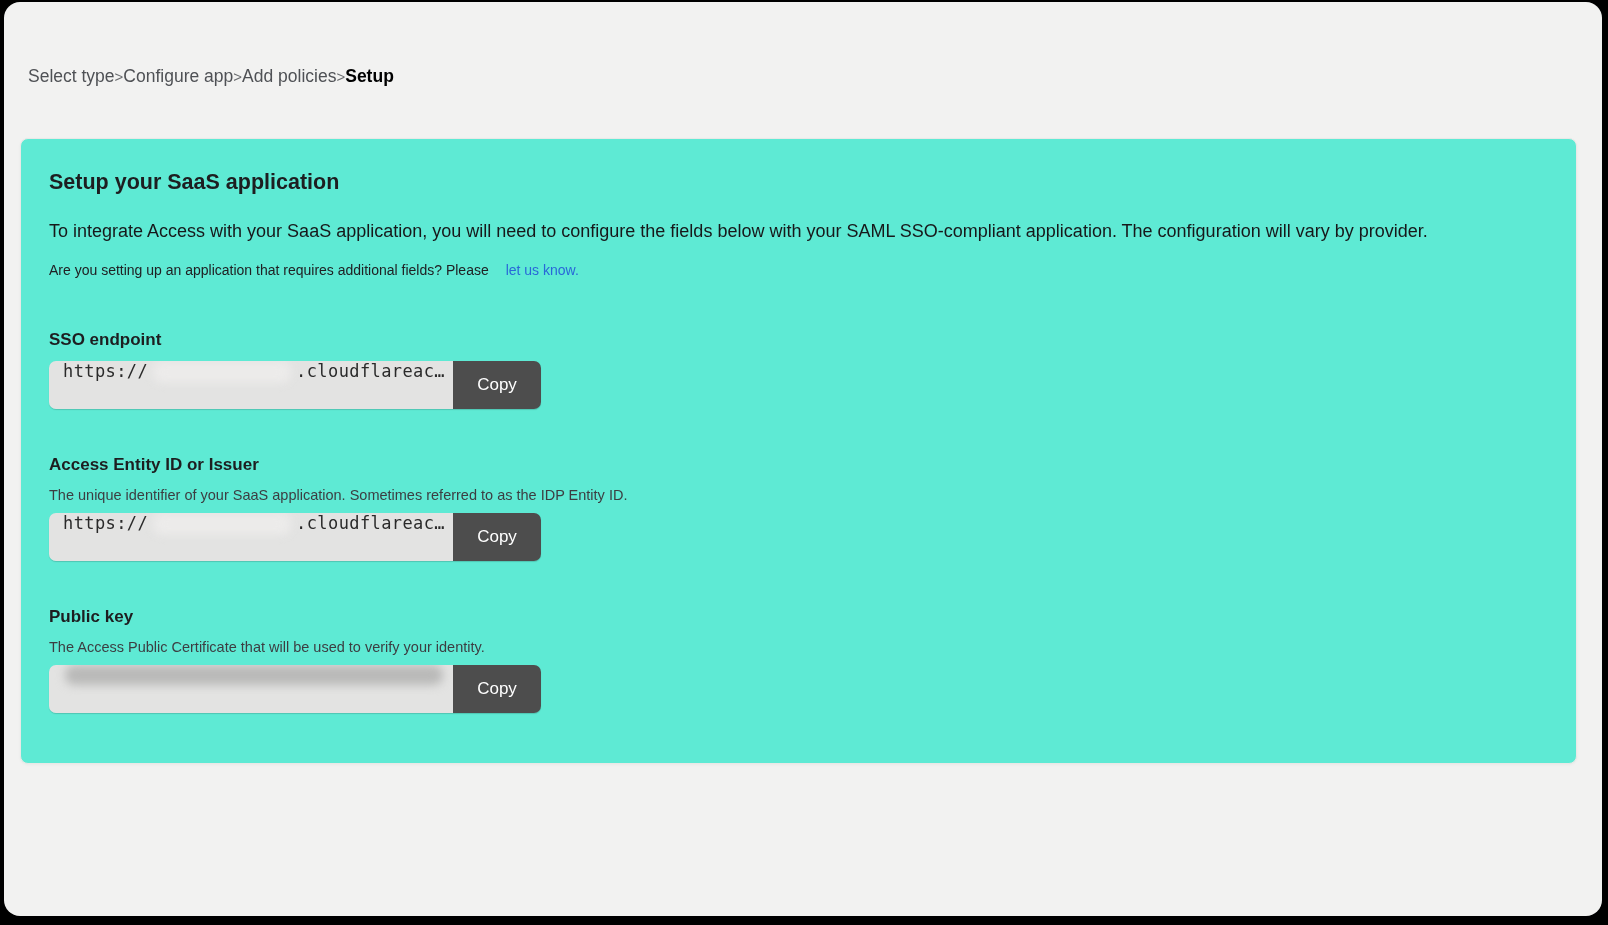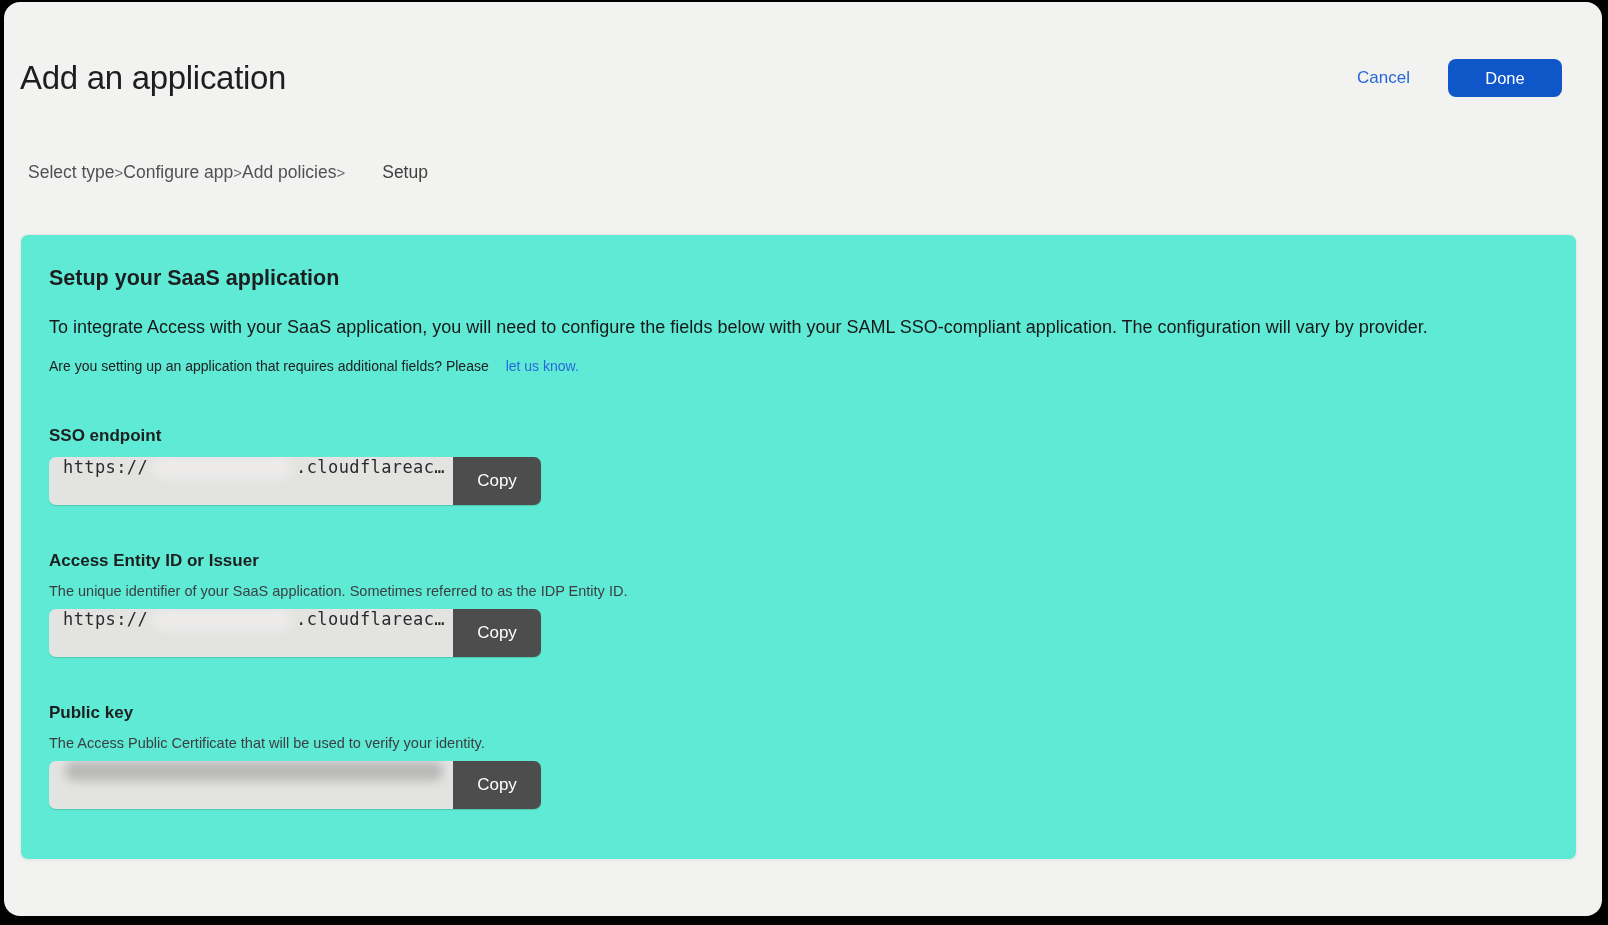--- a/index.html
+++ b/index.html
@@ -54,21 +54,21 @@
 
   
   .breadcrumb {
     display: flex;
     align-items: center;
     margin: 64px 0 0 24px;
     font-size: 17.5px;
     color: #4f5155;
   }
   .crumb { cursor: pointer; color: #4f5155; }
-  .crumb.active { color: #404040; font-weight: 400; cursor: default; margin-left: 37px; }
+  .crumb.active { color: #000000; font-weight: 700; cursor: default; }
   .crumb-sep { color: #696b6e; font-size: 15px; }
 
   
   .card {
     margin: 51px 25px 0 16px;
     background: #5eead4;
     border: 1px solid #e9e9e7;
     border-radius: 8px;
     box-shadow: 0 1px 3px rgba(0,0,0,0.04);
     padding: 30px 30px 50px 28px;
@@ -161,27 +161,20 @@
     margin: 0 0 0 2px;
     background: #b9b9b8;
     filter: blur(5px);
   }
 </style>
 </head>
 <body>
 
 <div class="screen">
 
-  <header class="page-header">
-    <h1 class="page-title">Add an application</h1>
-    <div class="header-actions">
-      <a class="cancel-link">Cancel</a>
-      <button class="done-btn">Done</button>
-    </div>
-  </header>
 
   <nav class="breadcrumb">
     <span class="crumb">Select type</span>
     <span class="crumb-sep">&gt;</span>
     <span class="crumb">Configure app</span>
     <span class="crumb-sep">&gt;</span>
     <span class="crumb">Add policies</span>
     <span class="crumb-sep">&gt;</span>
     <span class="crumb active">Setup</span>
   </nav>

